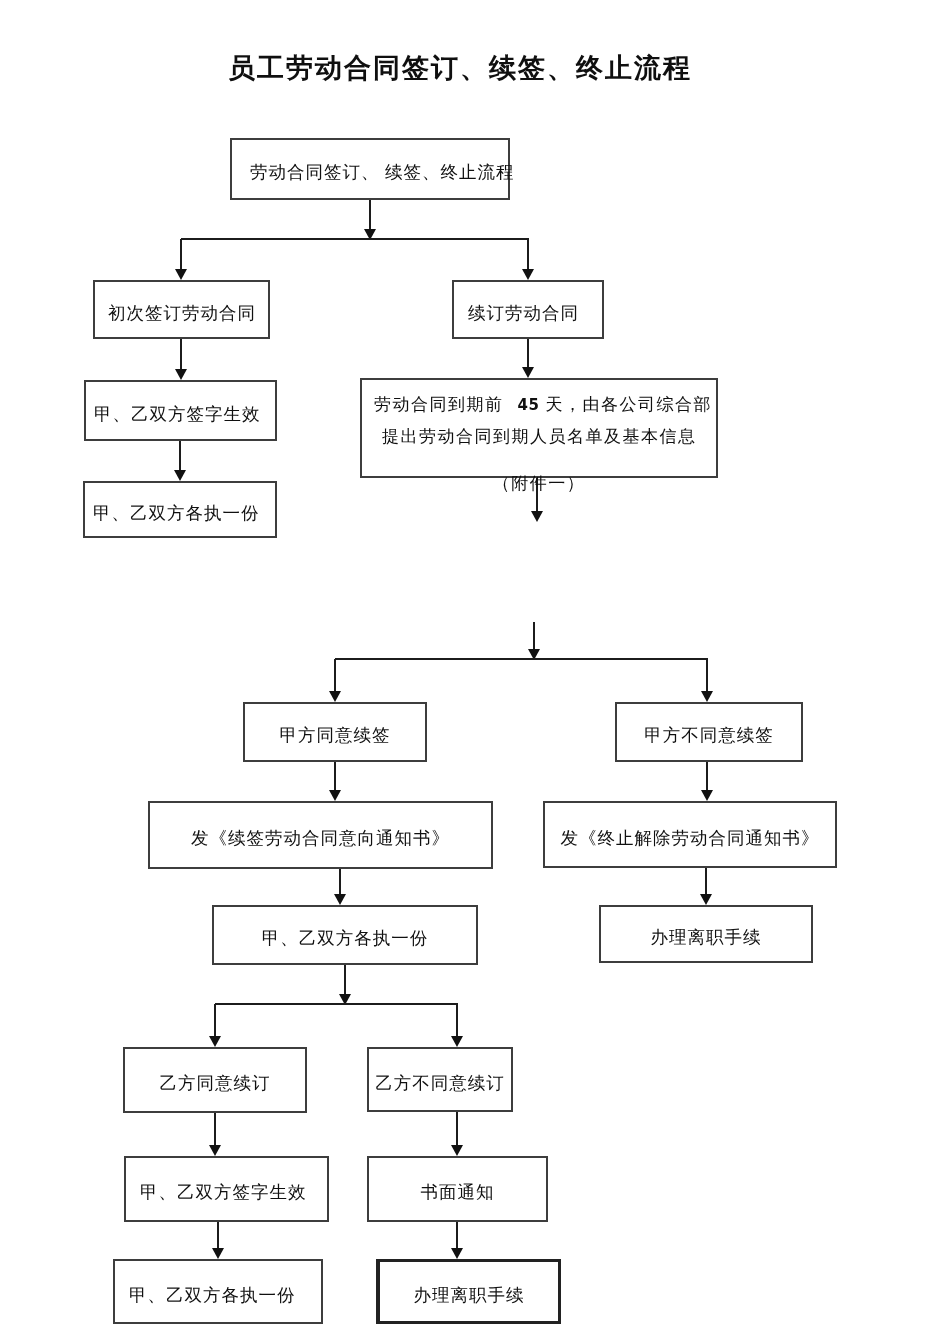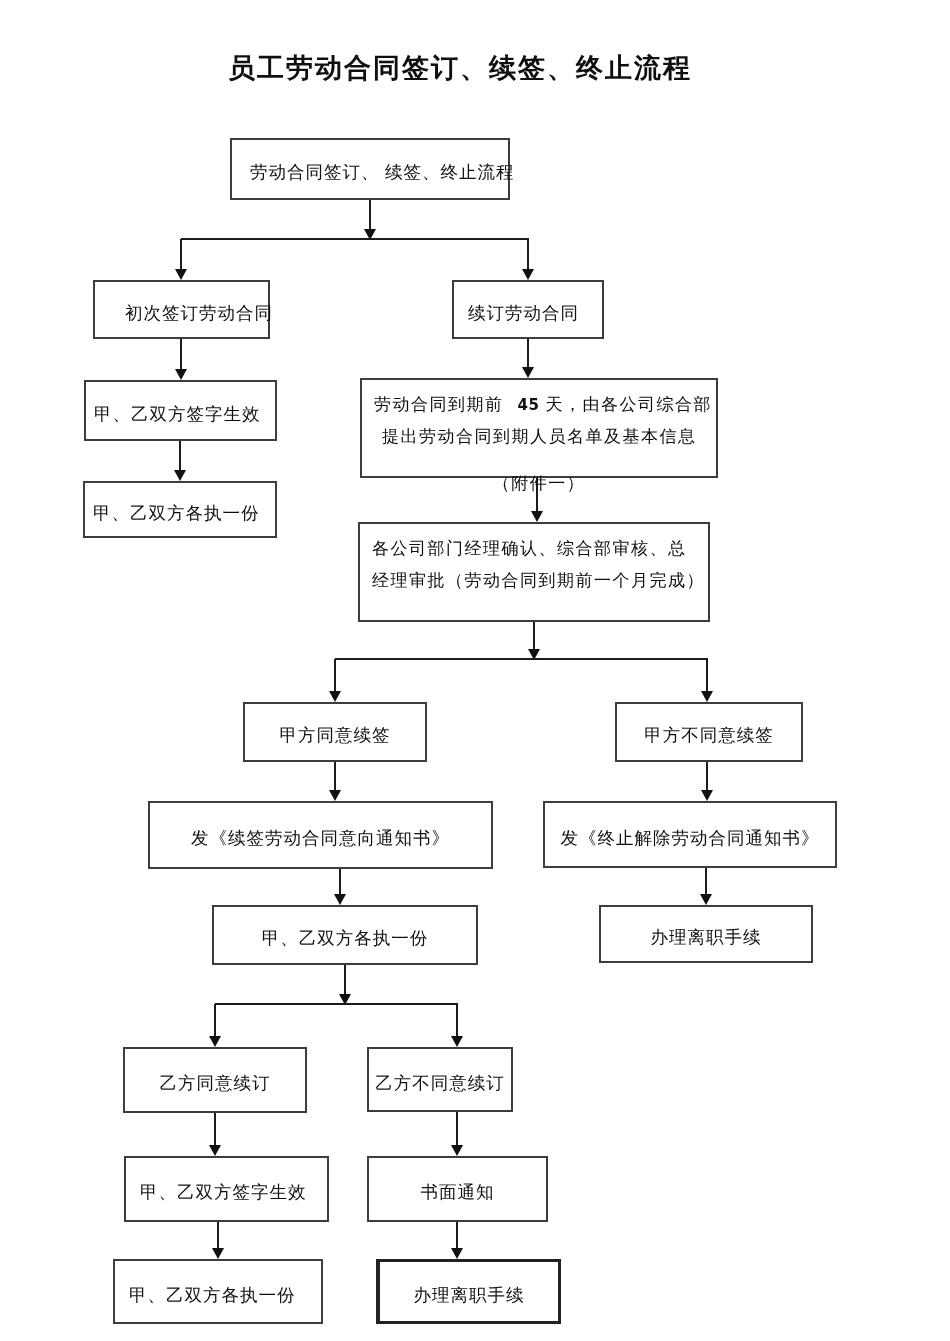--- a/index.html
+++ b/index.html
@@ -105,21 +105,21 @@
     <line x1="457" y1="1112" x2="457" y2="1146"></line>
     <polygon points="451,1145 463,1145 457,1156"></polygon>
     <line x1="457" y1="1222" x2="457" y2="1249"></line>
     <polygon points="451,1248 463,1248 457,1259"></polygon>
   </svg>
 
   <div class="node left" style="left:230px; top:138px; width:280px; height:62px;">
     <span>劳动合同签订、 续签、终止流程</span>
   </div>
 
-  <div class="node left" style="left:93px; top:280px; width:177px; height:59px; padding-left:30px;">
+  <div class="node left" style="left:93px; top:280px; width:177px; height:59px; padding-left:13px;">
     <span>初次签订劳动合同</span>
   </div>
 
   <div class="node left" style="left:452px; top:280px; width:152px; height:59px; padding-left:14px;">
     <span>续订劳动合同</span>
   </div>
 
   <div class="node left" style="left:84px; top:380px; width:193px; height:61px; padding-left:8px;">
     <span>甲、乙双方签字生效</span>
   </div>
@@ -129,26 +129,20 @@
   </div>
 
   <div class="node" style="left:360px; top:378px; width:358px; height:100px; display:block; padding:0;">
     <div class="para">
       <span class="line"><span>劳动合同到期前</span><span class="num-sans">45</span><span>天，由各公司综合部</span></span>
       <span class="line indent">提出劳动合同到期人员名单及基本信息</span>
       <span class="line centered">（附件一）</span>
     </div>
   </div>
 
-  <div class="node" style="left:358px; top:522px; width:352px; height:100px; display:block; padding:0;">
-    <div class="para">
-      <span class="line">各公司部门经理确认、综合部审核、总</span>
-      <span class="line">经理审批（劳动合同到期前一个月完成）</span>
-    </div>
-  </div>
 
   <div class="node center" style="left:243px; top:702px; width:184px; height:60px;">
     <span>甲方同意续签</span>
   </div>
 
   <div class="node center" style="left:615px; top:702px; width:188px; height:60px;">
     <span>甲方不同意续签</span>
   </div>
 
   <div class="node center" style="left:148px; top:801px; width:345px; height:68px;">

